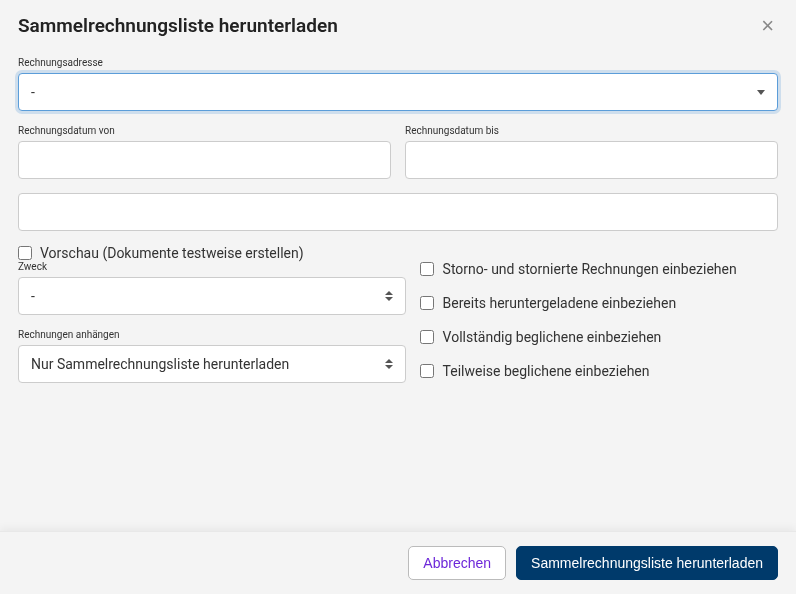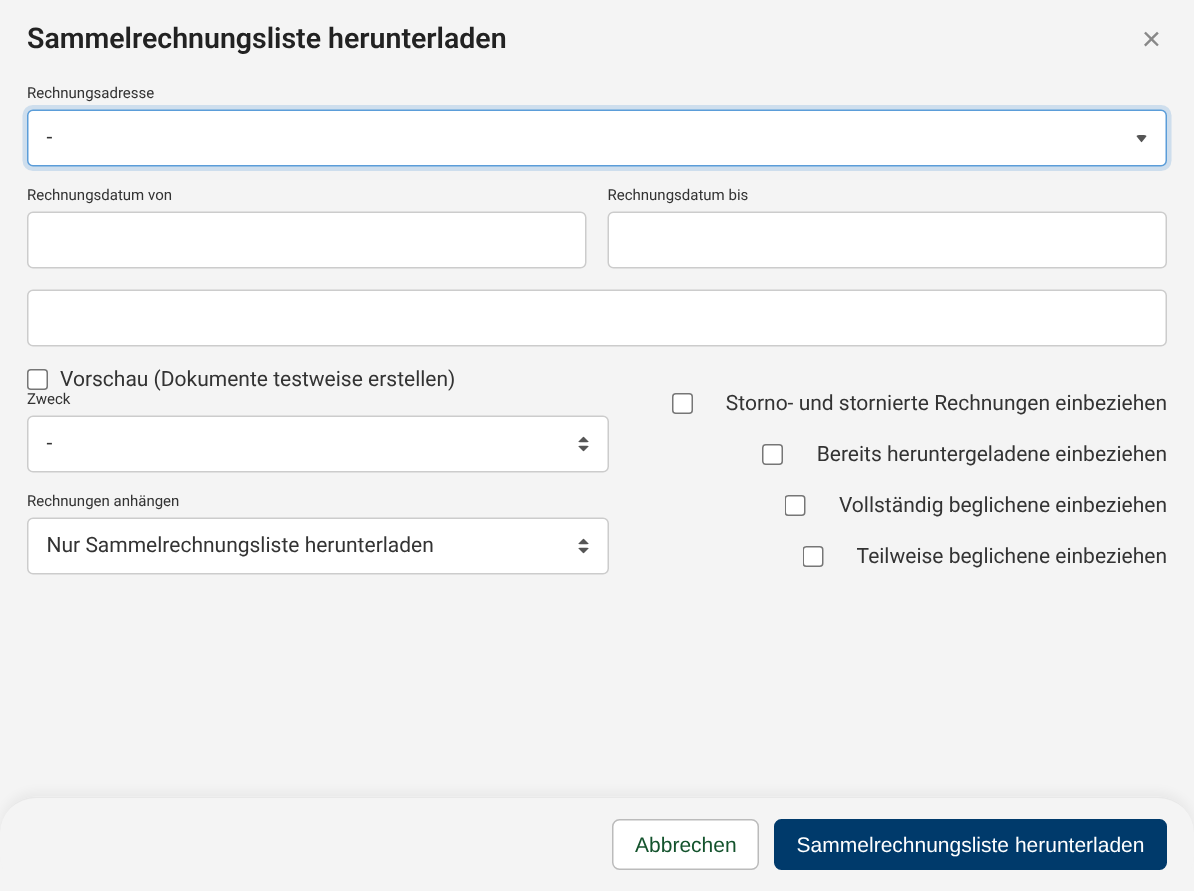--- a/index.html
+++ b/index.html
@@ -1,15 +1,15 @@
 <!DOCTYPE html>
 <html><head>
 <meta charset="utf-8">
 <style>
-  * { box-sizing: border-box; margin: 0; padding: 0; border-radius: 24px; }
+  * { box-sizing: border-box; margin: 0; padding: 0; }
   body {
     font-family: -apple-system, BlinkMacSystemFont, "Segoe UI", Roboto, Arial, sans-serif;
     background: #f4f4f4;
     width: 796px;
     height: 594px;
     overflow: hidden;
     color: #333;
     font-size: 14px;
   }
   .modal {
@@ -122,23 +122,23 @@
     width: 51%;
   }
   .lower .right {
     flex: 1;
     display: flex;
     flex-direction: column;
     gap: 18px;
   }
   .right-check {
     display: flex;
-    justify-content: flex-end;
-    align-items: center;
-    gap: 22px;
+    justify-content: flex-start;
+    align-items: center;
+    gap: 9px;
   }
   .right-check input[type="checkbox"] {
     width: 14px;
     height: 14px;
     cursor: pointer;
   }
   .footer {
     border-top: 1px solid #e8e8e8;
     padding: 14px 18px;
     display: flex;
@@ -148,21 +148,21 @@
   }
   .btn {
     padding: 8px 14px;
     border-radius: 5px;
     font-size: 14px;
     cursor: pointer;
     border: 1px solid;
   }
   .btn-secondary {
     background: #fff;
-    color: #14532d;
+    color: #6d28d9;
     border-color: #bbb;
   }
   .btn-primary {
     background: #003a6b;
     color: #fff;
     border-color: #003a6b;
   }
 </style>
 </head>
 <body>

